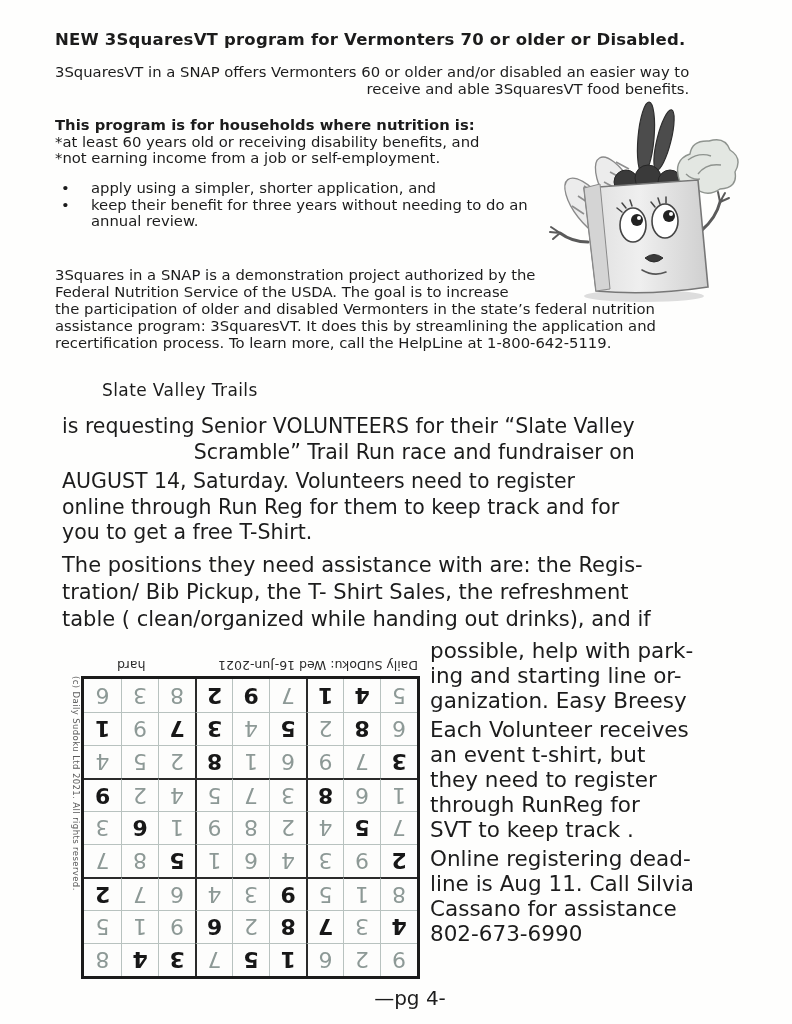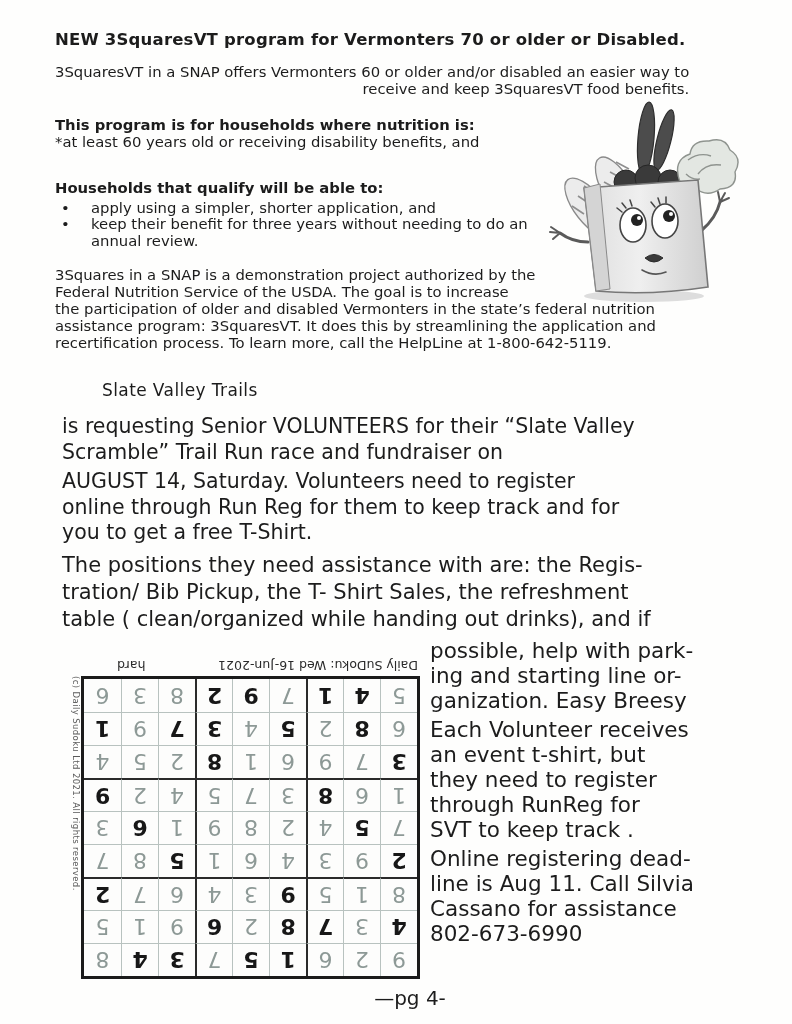--- a/index.html
+++ b/index.html
@@ -21,21 +21,21 @@
   .snap-qual .hd{font-weight:bold;margin-bottom:3px;}
   .bullet-row{display:flex;}
   .bullet-glyph{width:30px;padding-left:6px;}
   .snap-about{left:55px;top:266px;font-size:14.8px;line-height:17px;}
 
   
   .illo{left:538px;top:90px;width:205px;height:215px;}
 
   
   .svt-head{left:70px;top:380px;font-size:17px;letter-spacing:.4px;margin-left:32px;}
-  .svt-p1{left:62px;top:413px;font-size:20.5px;line-height:26px;}
+  .svt-p1{left:62px;top:413px;font-size:20.5px;line-height:26px;text-align:right;}
   .svt-p2{left:62px;top:469px;font-size:20.5px;line-height:25.5px;}
   .svt-p3{left:62px;top:552px;font-size:21px;line-height:27px;}
 
   
   .svt-col{left:430px;top:638px;width:362px;font-size:21.5px;line-height:25px;}
   .svt-col .para{margin-bottom:4px;}
 
   
   .sudoku-block{left:54px;top:643px;width:366px;height:336px;transform:rotate(180deg);}
   .su-top{display:flex;align-items:stretch;}
@@ -60,30 +60,30 @@
   
   .pg{left:0;right:0;top:986px;text-align:center;font-size:20px;padding-left:28px;}
 </style>
 </head>
 <body>
 
 <div class="abs snap-title">NEW 3SquaresVT program for Vermonters 70 or older or Disabled.</div>
 
 <div class="abs snap-intro">
   <span class="ln">3SquaresVT in a SNAP offers Vermonters 60 or older and/or disabled an easier way to</span>
-  <span class="ln">receive and keep 3SquaresVT food benefits.</span>
+  <span class="ln">receive and able 3SquaresVT food benefits.</span>
 </div>
 
 <div class="abs snap-prog">
   <span class="ln hd">This program is for households where nutrition is:</span>
   <span class="ln">*at least 60 years old or receiving disability benefits, and</span>
+  <span class="ln">*not earning income from a job or self-employment.</span>
 </div>
 
 <div class="abs snap-qual">
-  <span class="ln hd">Households that qualify will be able to:</span>
   <div class="bullet-row">
     <span class="bullet-glyph">•</span>
     <span>
       <span class="ln">apply using a simpler, shorter application, and</span>
     </span>
   </div>
   <div class="bullet-row">
     <span class="bullet-glyph">•</span>
     <span>
       <span class="ln">keep their benefit for three years without needing to do an</span>

